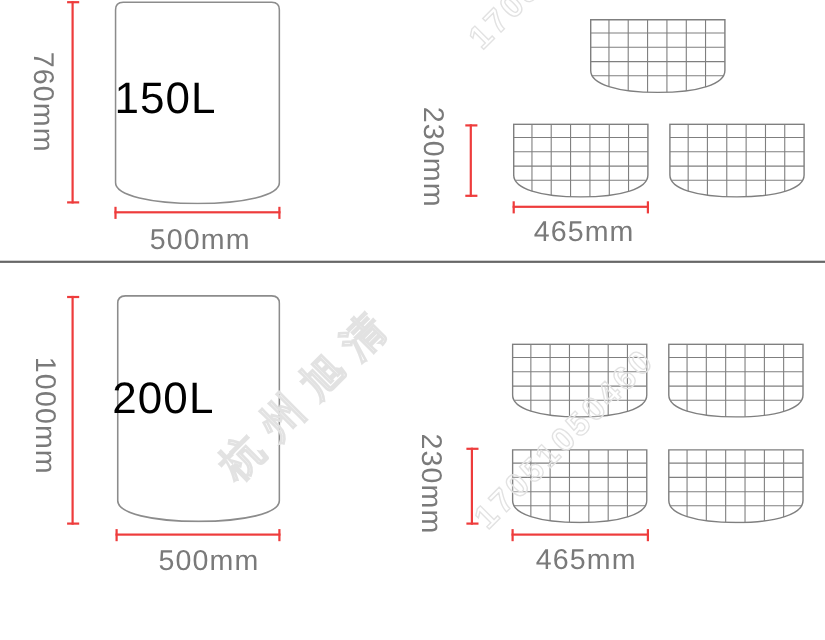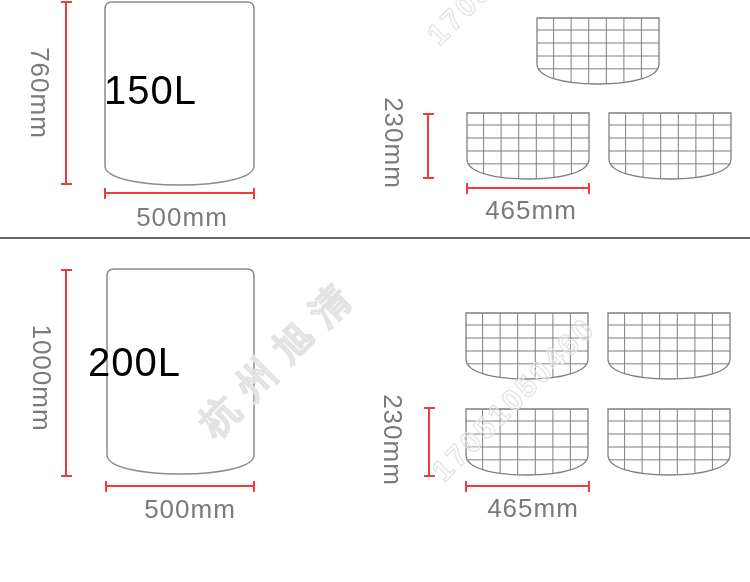--- a/index.html
+++ b/index.html
@@ -93,21 +93,21 @@
   <div class="dim-label vertical" style="left:339px;top:127px;width:110px">230mm</div>
 
   <div class="hdim" style="left:466px;top:187px;width:124px"></div>
   <div class="dim-label" style="left:461px;top:194px;width:140px">465mm</div>
 
   <div class="divider" style="top:237px"></div>
 
   <svg class="shape" style="left:106px;top:268px" width="149" height="207" viewBox="0 0 149 207">
     <path d="M8,1 H141 Q148,1 148,8 V187 C148,199 115,206 74.5,206 C33,206 1,199 1,187 V8 Q1,1 8,1 Z" fill="#ffffff" stroke="#8c8c8c" stroke-width="1.5"></path>
   </svg>
-  <div class="vol-label" style="left:88px;top:340px;width:149px">200L</div>
+  <div class="vol-label" style="left:102px;top:340px;width:149px">200L</div>
 
   <div class="vdim" style="left:65px;top:269px;height:208px"></div>
   <div class="dim-label vertical" style="left:-13px;top:362px;width:110px">1000mm</div>
 
   <div class="hdim" style="left:105px;top:485px;width:150px"></div>
   <div class="dim-label" style="left:120px;top:493px;width:140px">500mm</div>
 
   <svg class="shape" style="left:465px;top:312px" width="124" height="68" viewBox="0 0 124 68">
       <use href="#meshShape" xlink:href="#meshShape"></use>
     </svg>

